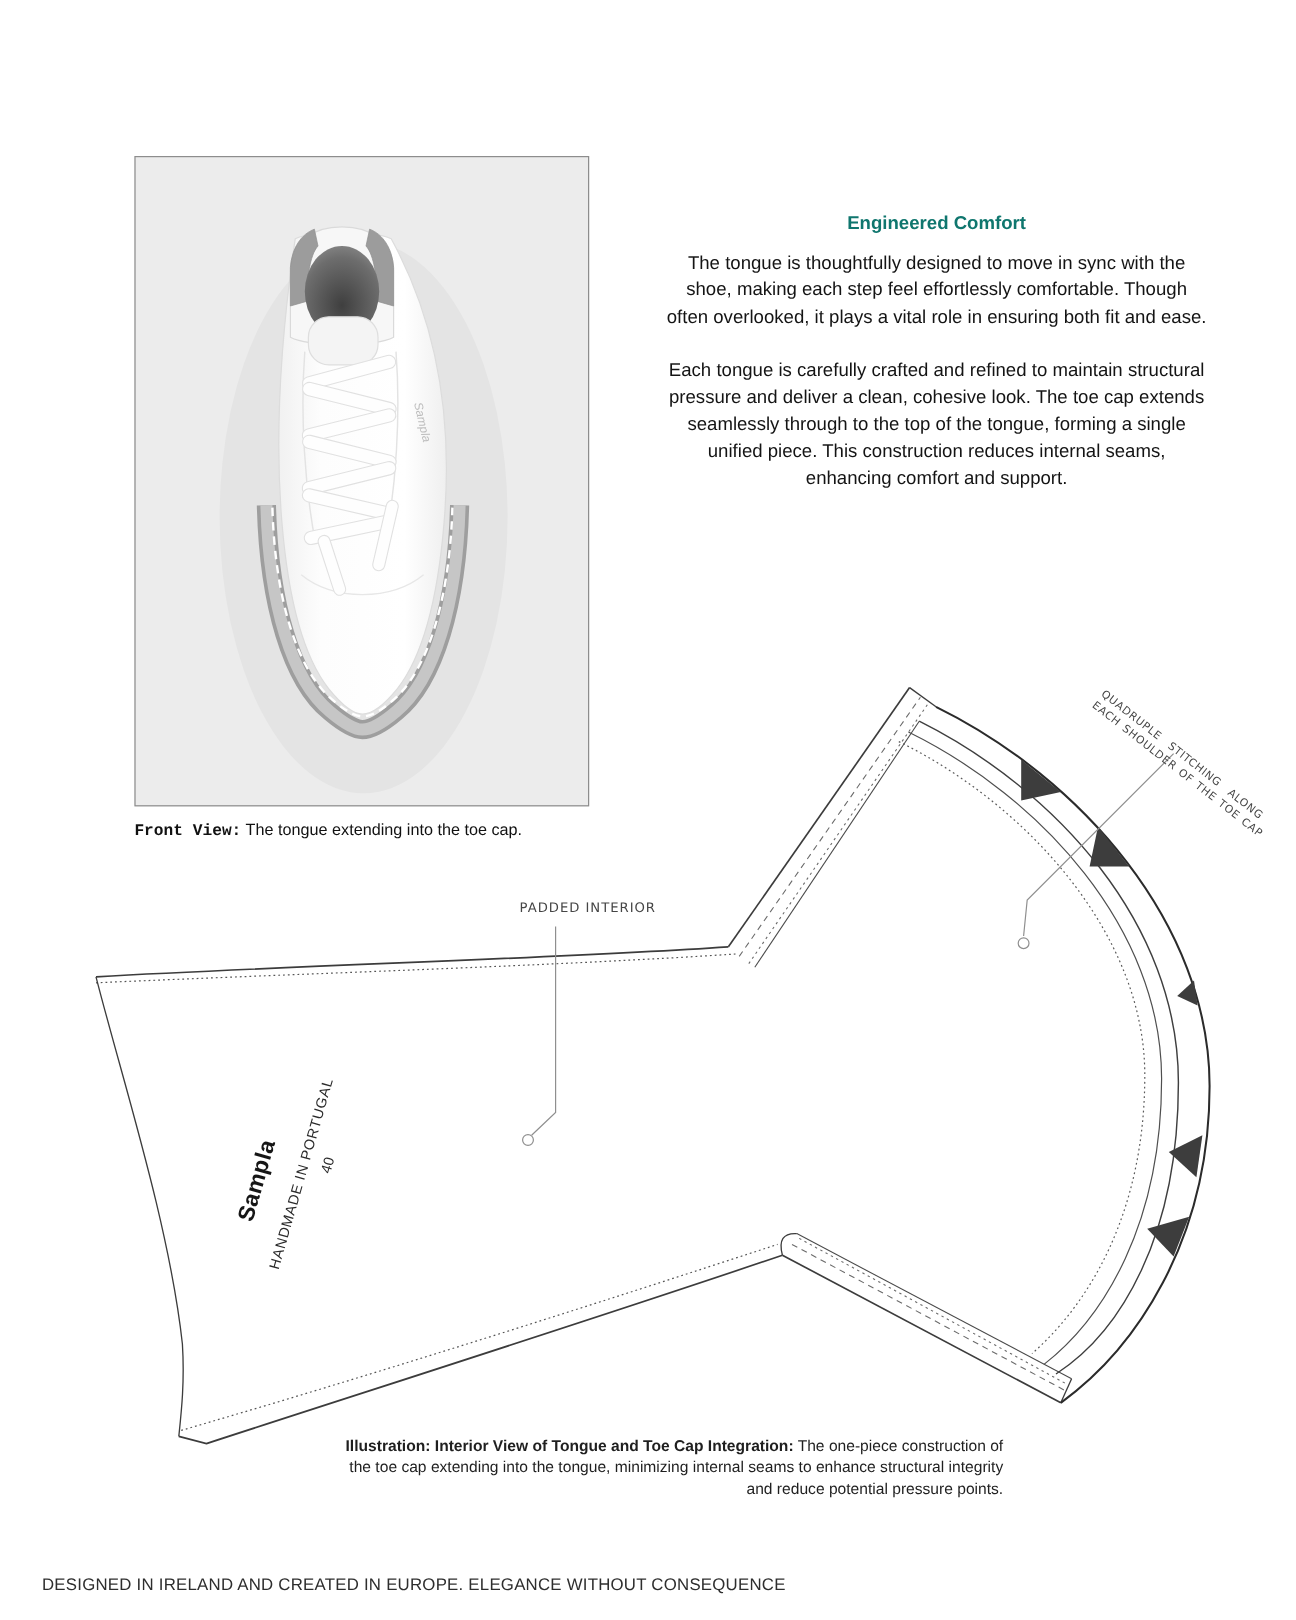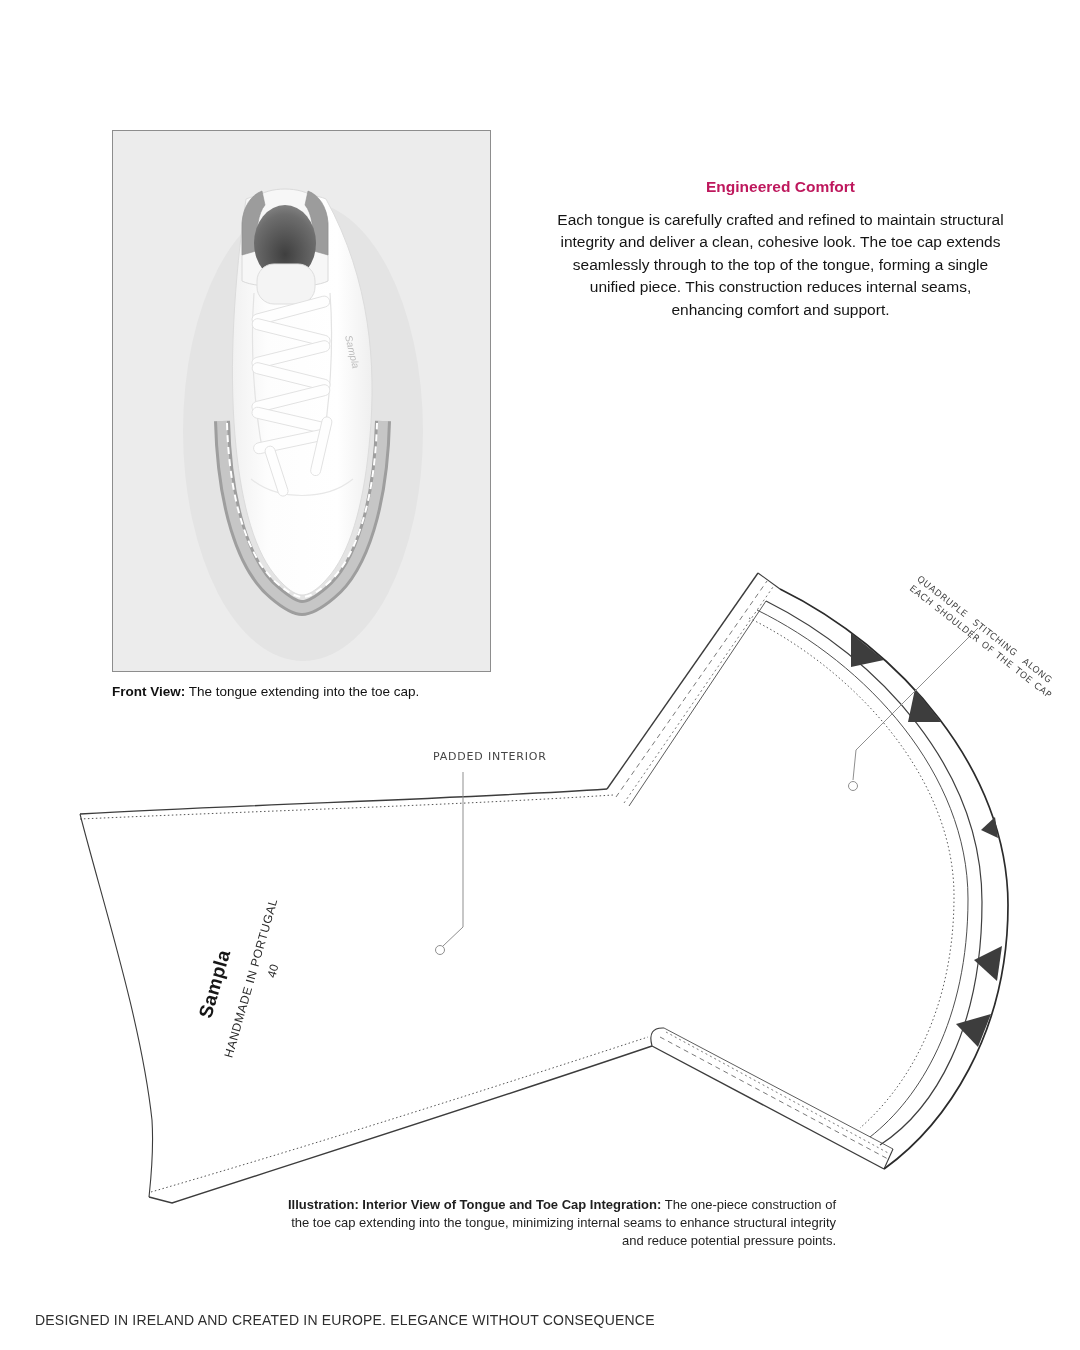--- a/index.html
+++ b/index.html
@@ -2,25 +2,25 @@
 <html><head>
 <meta charset="utf-8">
 <style>
   html,body{margin:0;padding:0;background:#fff;}
   body{width:1080px;height:1350px;position:relative;font-family:"Liberation Sans",sans-serif;color:#1c1c1c;overflow:hidden;}
   .abs{position:absolute;}
 
   
   .photo-frame{left:112px;top:130px;width:377px;height:540px;background:#ececec;border:1px solid #8d8d8d;}
   .photo-caption{left:112px;top:683px;width:430px;font-size:13.5px;line-height:1.3;color:#111;}
-  .photo-caption b{font-weight:bold;}
+  .photo-caption b{font-weight:bold;font-family:Liberation Mono, monospace;}
 
   
   .article{left:553px;top:178px;width:455px;text-align:center;}
-  .article h1{font-size:15.5px;margin:0 0 13px 0;color:#be185d;}
+  .article h1{font-size:15.5px;margin:0 0 13px 0;color:#0f766e;}
   .article p{font-size:15.5px;line-height:1.45;margin:0 0 22px 0;color:#141414;}
 
   
   .annot{font-family:"DejaVu Sans",sans-serif;color:#454545;font-size:11px;letter-spacing:.8px;white-space:nowrap;}
   .annot-padded{left:433px;top:750px;}
   .annot-stitch{left:922px;top:573px;transform:rotate(38deg);transform-origin:0 0;font-size:9px;letter-spacing:.6px;line-height:12px;}
   .annot-stitch .l1{word-spacing:6px;}
   .annot-stitch .l2{word-spacing:1px;}
   .brand-label{left:215px;top:984px;transform:translate(-50%,-50%) rotate(-74deg);font-weight:bold;font-size:19px;letter-spacing:.4px;color:#161616;white-space:nowrap;}
   .origin-label{left:251px;top:978px;transform:translate(-50%,-50%) rotate(-74deg);font-size:12px;letter-spacing:.6px;color:#2b2b2b;white-space:nowrap;}
@@ -97,21 +97,22 @@
     <text x="232" y="205" transform="rotate(77 232 205)" font-size="10" font-style="italic" fill="#bdbdbd" font-family="Liberation Sans, sans-serif">Sampla</text>
   </svg>
 </div>
 
 <div class="abs photo-caption">
   <b>Front View:</b><span> The tongue extending into the toe cap.</span>
 </div>
 
 <div class="abs article">
   <h1>Engineered Comfort</h1>
-  <p>Each tongue is carefully crafted and refined to maintain structural integrity and deliver a clean, cohesive look. The toe cap extends seamlessly through to the top of the tongue, forming a single unified piece. This construction reduces internal seams, enhancing comfort and support.</p>
+  <p>The tongue is thoughtfully designed to move in sync with the shoe, making each step feel effortlessly comfortable. Though often overlooked, it plays a vital role in ensuring both fit and ease.</p>
+  <p>Each tongue is carefully crafted and refined to maintain structural pressure and deliver a clean, cohesive look. The toe cap extends seamlessly through to the top of the tongue, forming a single unified piece. This construction reduces internal seams, enhancing comfort and support.</p>
 </div>
 
 <svg class="abs" style="left:0;top:0" width="1080" height="1350" viewBox="0 0 1080 1350">
 
   <g stroke="#3c3c3c" fill="none" stroke-width="1.1">
 
     <path d="M 80,814 C 260,804 460,799 607,789" stroke-width="1.4"></path>
     <path d="M 80,819 C 260,811 460,805 613,795" stroke-width="1" stroke-dasharray="1.5 2.5" stroke="#555"></path>
 
     <path d="M 80,814 C 102,900 141,1020 152,1120 C 154,1152 151,1178 149,1197"></path>

